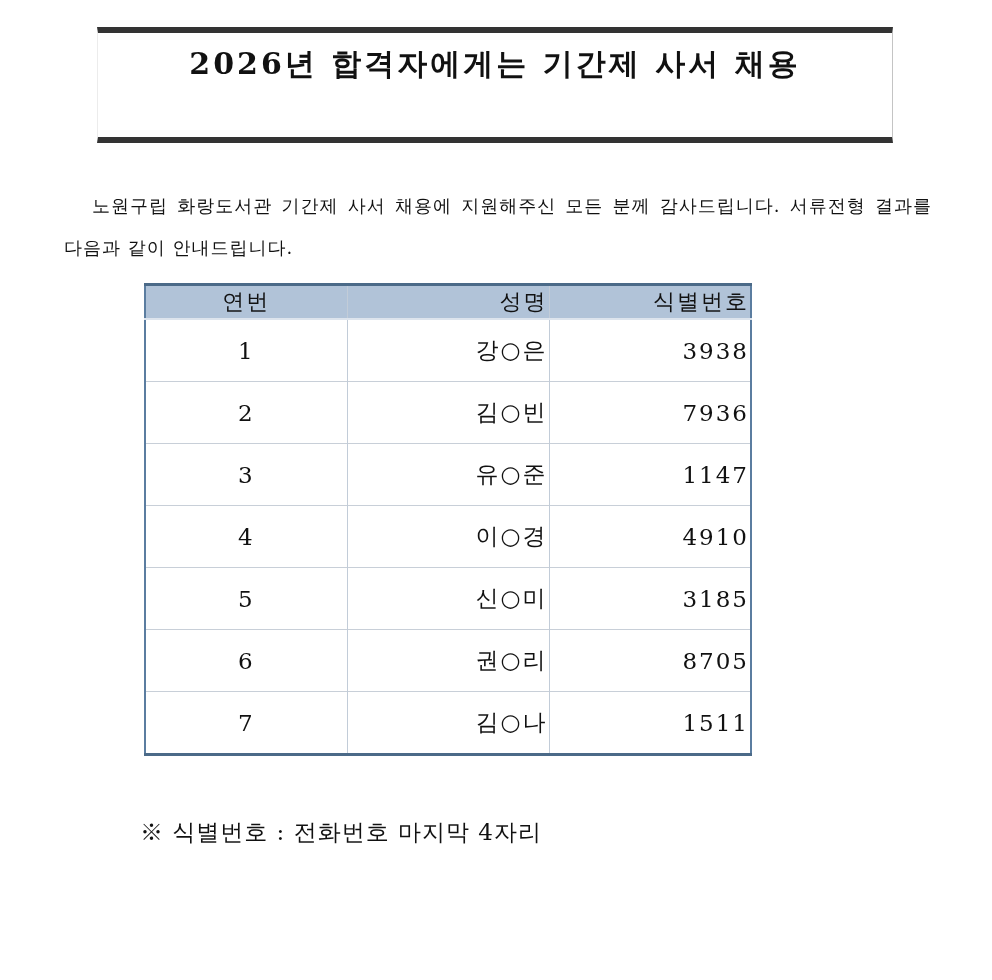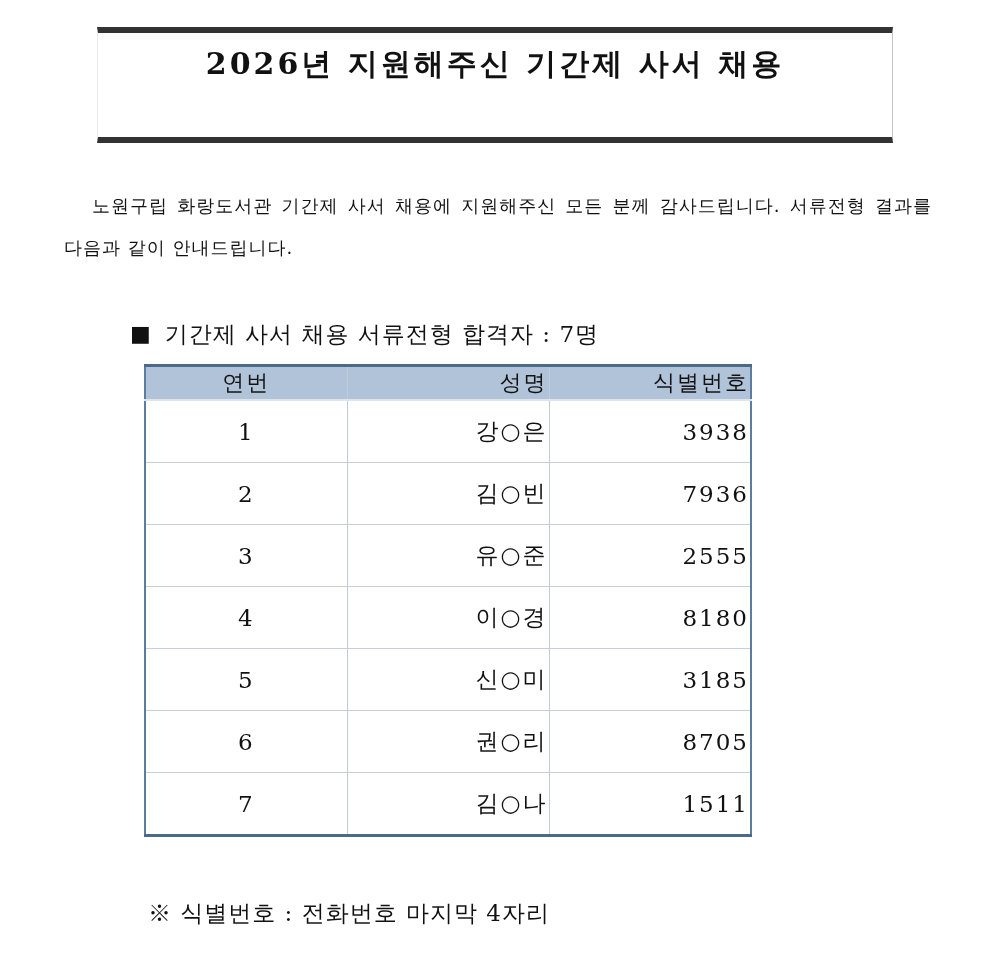--- a/index.html
+++ b/index.html
@@ -88,36 +88,33 @@
   table.pass-table th + th,
   table.pass-table td + td { border-left: 1px solid #c2ccd8; text-align: right; }
 
   
   .notes {
     margin: 56px 0 0 140px;
     font-size: 23px;
     line-height: 41px;
     letter-spacing: 1px;
   }
-  .notes p { margin: 8px; white-space: nowrap; }
+  .notes p { margin: 0; white-space: nowrap; }
 </style>
 </head>
 <body>
 
 <div class="page">
 
   <div class="title-box">
-    <div class="title-line">2026년 지원해주신 기간제 사서 채용</div>
+    <div class="title-line">2026년 합격자에게는 기간제 사서 채용</div>
   </div>
 
   <p class="intro">노원구립 화랑도서관 기간제 사서 채용에 지원해주신 모든 분께 감사드립니다. 서류전형 결과를 다음과 같이 안내드립니다.</p>
 
-  <div class="section-heading">
-    <span class="bullet">■</span><span>기간제 사서 채용 서류전형 합격자 : 7명</span>
-  </div>
 
   <table class="pass-table">
     <thead>
       <tr>
         <th>연번</th>
         <th>성명</th>
         <th>식별번호</th>
       </tr>
     </thead>
     <tbody>
@@ -127,26 +124,26 @@
         <td>3938</td>
       </tr>
       <tr>
         <td>2</td>
         <td>김○빈</td>
         <td>7936</td>
       </tr>
       <tr>
         <td>3</td>
         <td>유○준</td>
-        <td>2555</td>
+        <td>1147</td>
       </tr>
       <tr>
         <td>4</td>
         <td>이○경</td>
-        <td>8180</td>
+        <td>4910</td>
       </tr>
       <tr>
         <td>5</td>
         <td>신○미</td>
         <td>3185</td>
       </tr>
       <tr>
         <td>6</td>
         <td>권○리</td>
         <td>8705</td>

